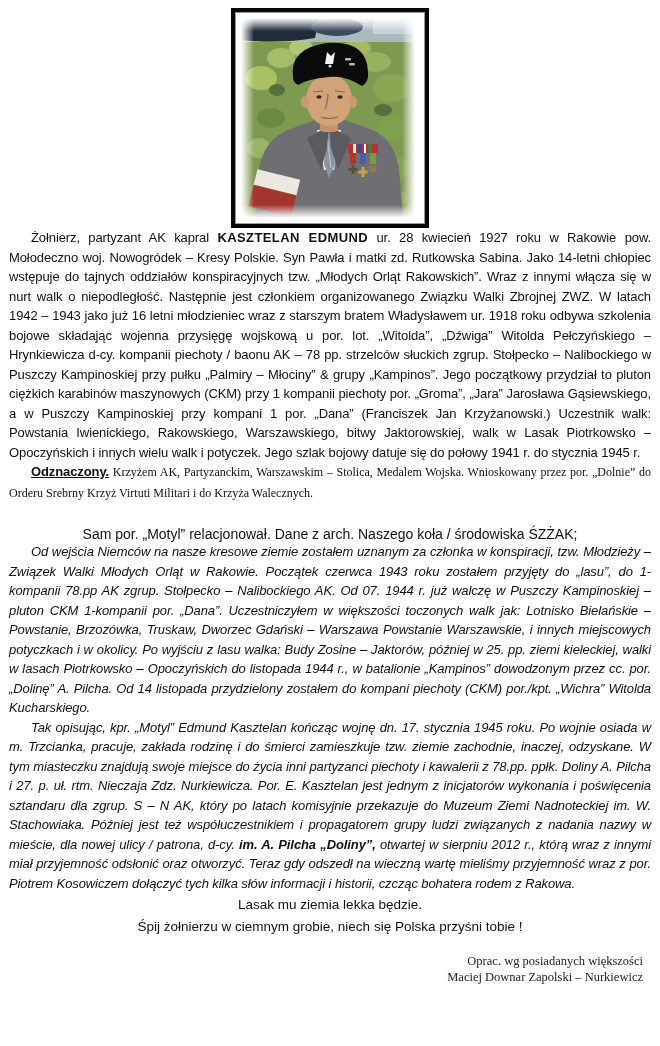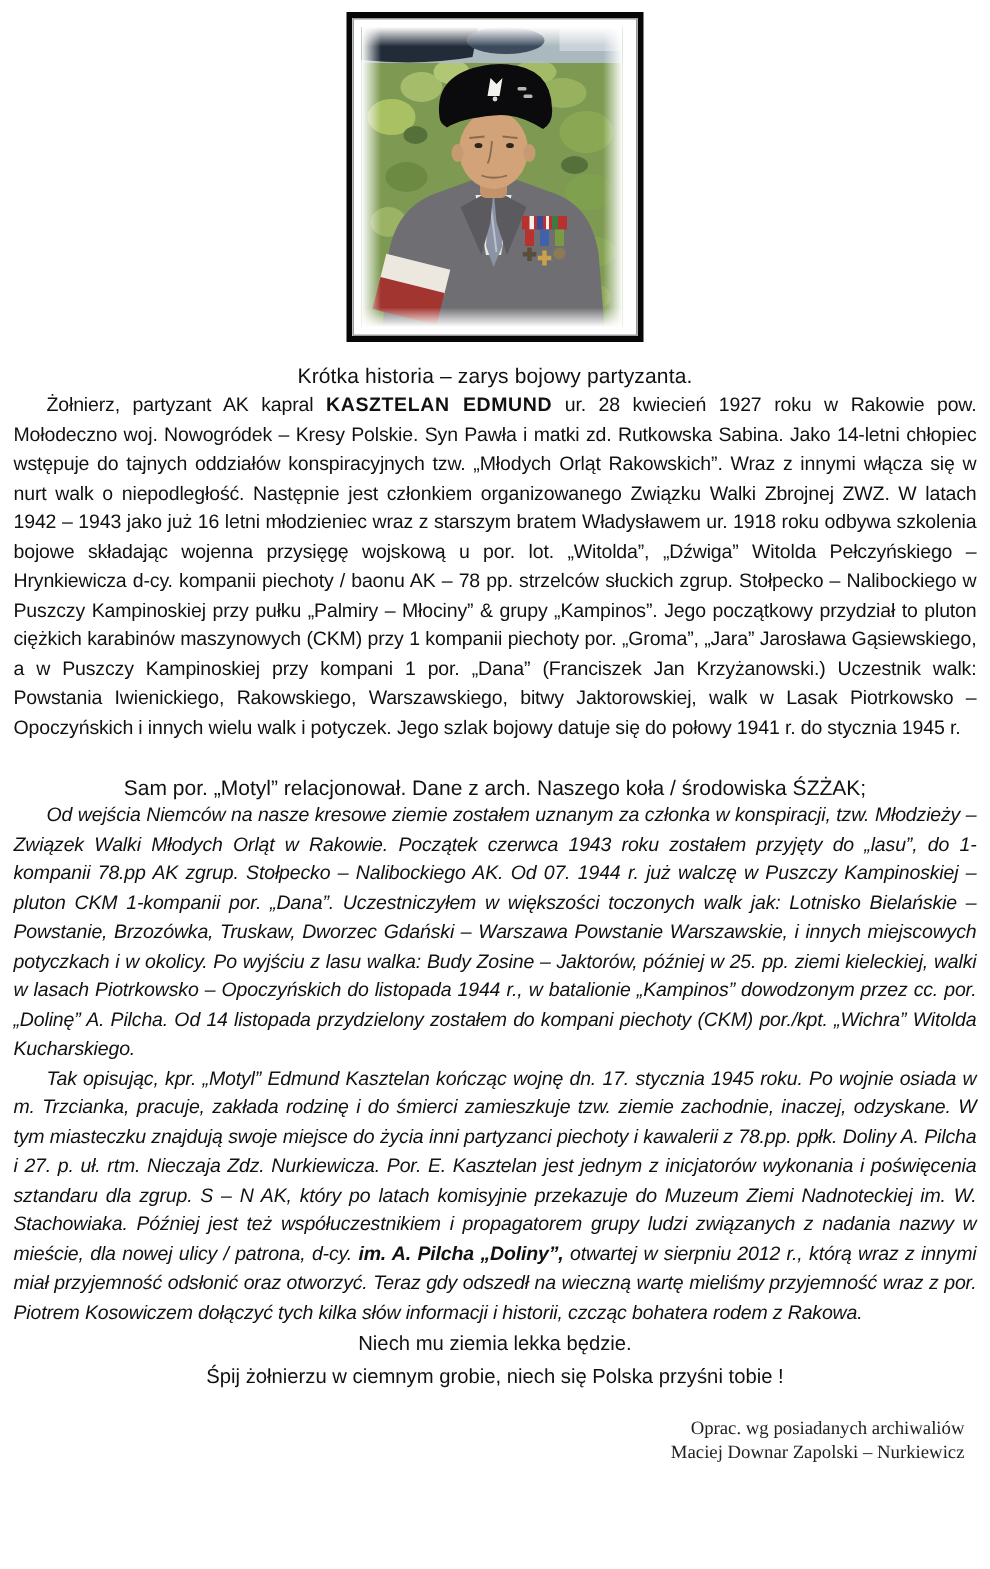--- a/index.html
+++ b/index.html
@@ -142,33 +142,33 @@
             <rect x="0" y="0" width="174" height="13" fill="url(#fT)"></rect>
             <rect x="0" y="187" width="174" height="13" fill="url(#fB)"></rect>
             <rect x="0" y="0" width="13" height="200" fill="url(#fL)"></rect>
             <rect x="161" y="0" width="13" height="200" fill="url(#fR)"></rect>
           </g>
         </svg>
       </div>
     </div>
   </div>
 
-  <div class="title">Krótka historia – zarys bojowy partyzanta.</div>
 
   <p class="body indent"><span>Żołnierz, partyzant AK kapral </span><span class="name-bold">KASZTELAN EDMUND</span><span> ur. 28 kwiecień 1927 roku w Rakowie pow. Mołodeczno woj. Nowogródek – Kresy Polskie. Syn Pawła i matki zd. Rutkowska Sabina. Jako 14-letni chłopiec wstępuje do tajnych oddziałów konspiracyjnych tzw. „Młodych Orląt Rakowskich”. Wraz z innymi włącza się w nurt walk o niepodległość. Następnie jest członkiem organizowanego Związku Walki Zbrojnej ZWZ. W latach 1942 – 1943 jako już 16 letni młodzieniec wraz z starszym bratem Władysławem ur. 1918 roku odbywa szkolenia bojowe składając wojenna przysięgę wojskową u por. lot. „Witolda”, „Dźwiga” Witolda Pełczyńskiego – Hrynkiewicza d-cy. kompanii piechoty / baonu AK – 78 pp. strzelców słuckich zgrup. Stołpecko – Nalibockiego w Puszczy Kampinoskiej przy pułku „Palmiry – Młociny” &amp; grupy „Kampinos”. Jego początkowy przydział to pluton ciężkich karabinów maszynowych (CKM) przy 1 kompanii piechoty por. „Groma”, „Jara” Jarosława Gąsiewskiego, a w Puszczy Kampinoskiej przy kompani 1 por. „Dana” (Franciszek Jan Krzyżanowski.) Uczestnik walk: Powstania Iwienickiego, Rakowskiego, Warszawskiego, bitwy Jaktorowskiej, walk w Lasak Piotrkowsko – Opoczyńskich i innych wielu walk i potyczek. Jego szlak bojowy datuje się do połowy 1941 r. do stycznia 1945 r.</span></p>
 
+  <p class="body indent"><span class="odz-label">Odznaczony.</span><span class="serif-run"> Krzyżem AK, Partyzanckim, Warszawskim – Stolica, Medalem Wojska. Wnioskowany przez por. „Dolnie” do Orderu Srebrny Krzyż Virtuti Militari i do Krzyża Walecznych.</span></p>
 
 
   <div class="section-head">Sam por. „Motyl” relacjonował. Dane z arch. Naszego koła / środowiska ŚZŻAK;</div>
 
   <p class="body indent italic-para">Od wejścia Niemców na nasze kresowe ziemie zostałem uznanym za członka w konspiracji, tzw. Młodzieży – Związek Walki Młodych Orląt w Rakowie. Początek czerwca 1943 roku zostałem przyjęty do „lasu”, do 1-kompanii 78.pp AK zgrup. Stołpecko – Nalibockiego AK. Od 07. 1944 r. już walczę w Puszczy Kampinoskiej – pluton CKM 1-kompanii por. „Dana”. Uczestniczyłem w większości toczonych walk jak: Lotnisko Bielańskie – Powstanie, Brzozówka, Truskaw, Dworzec Gdański – Warszawa Powstanie Warszawskie, i innych miejscowych potyczkach i w okolicy. Po wyjściu z lasu walka: Budy Zosine – Jaktorów, później w 25. pp. ziemi kieleckiej, walki w lasach Piotrkowsko – Opoczyńskich do listopada 1944 r., w batalionie „Kampinos” dowodzonym przez cc. por. „Dolinę” A. Pilcha. Od 14 listopada przydzielony zostałem do kompani piechoty (CKM) por./kpt. „Wichra” Witolda Kucharskiego.</p>
 
   <p class="body indent gap-lg"><span>Tak opisując, kpr. „Motyl” Edmund Kasztelan kończąc wojnę dn. 17. stycznia 1945 roku. Po wojnie osiada w m. Trzcianka, pracuje, zakłada rodzinę i do śmierci zamieszkuje tzw. ziemie zachodnie, inaczej, odzyskane. W tym miasteczku znajdują swoje miejsce do życia inni partyzanci piechoty i kawalerii z 78.pp. ppłk. Doliny A. Pilcha i 27. p. uł. rtm. Nieczaja Zdz. Nurkiewicza. Por. E. Kasztelan jest jednym z inicjatorów wykonania i poświęcenia sztandaru dla zgrup. S – N AK, który po latach komisyjnie przekazuje do Muzeum Ziemi Nadnoteckiej im. W. Stachowiaka. Później jest też współuczestnikiem i propagatorem grupy ludzi związanych z nadania nazwy w mieście, dla nowej ulicy / patrona, d-cy. </span><b>im. A. Pilcha „Doliny”,</b><span> otwartej w sierpniu 2012 r., którą wraz z innymi miał przyjemność odsłonić oraz otworzyć. Teraz gdy odszedł na wieczną wartę mieliśmy przyjemność wraz z por. Piotrem Kosowiczem dołączyć tych kilka słów informacji i historii, czcząc bohatera rodem z Rakowa.</span></p>
 
-  <div class="closing">Niech mu ziemia lekka będzie.</div>
+  <div class="closing">Lasak mu ziemia lekka będzie.</div>
   <div class="closing">Śpij żołnierzu w ciemnym grobie, niech się Polska przyśni tobie !</div>
 
   <div class="credits">
-    <div>Oprac. wg posiadanych archiwaliów</div>
+    <div>Oprac. wg posiadanych większości</div>
     <div>Maciej Downar Zapolski – Nurkiewicz</div>
   </div>
 
 </div>
 
 </body></html>

